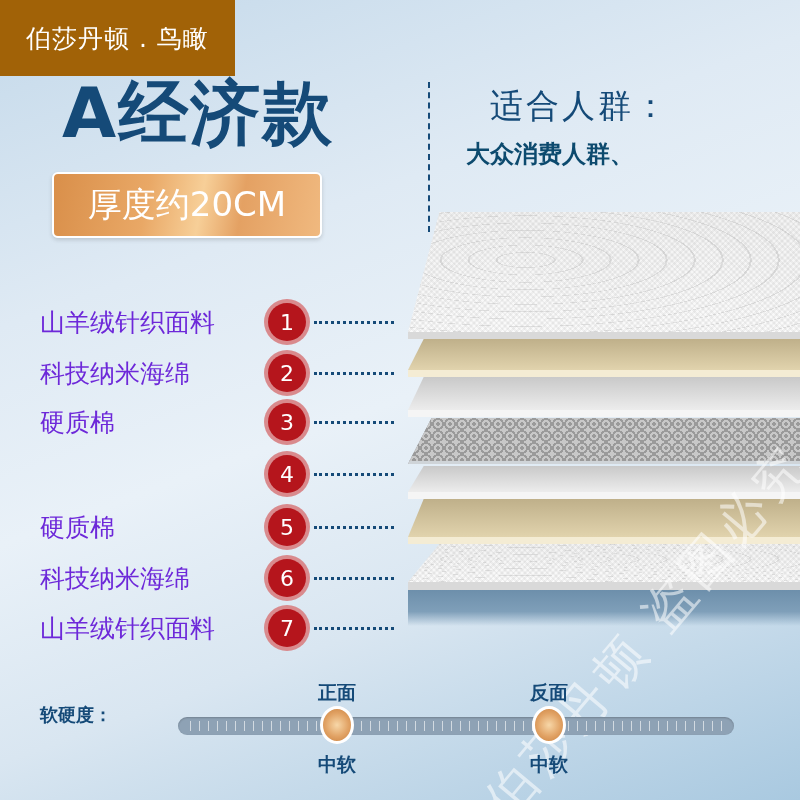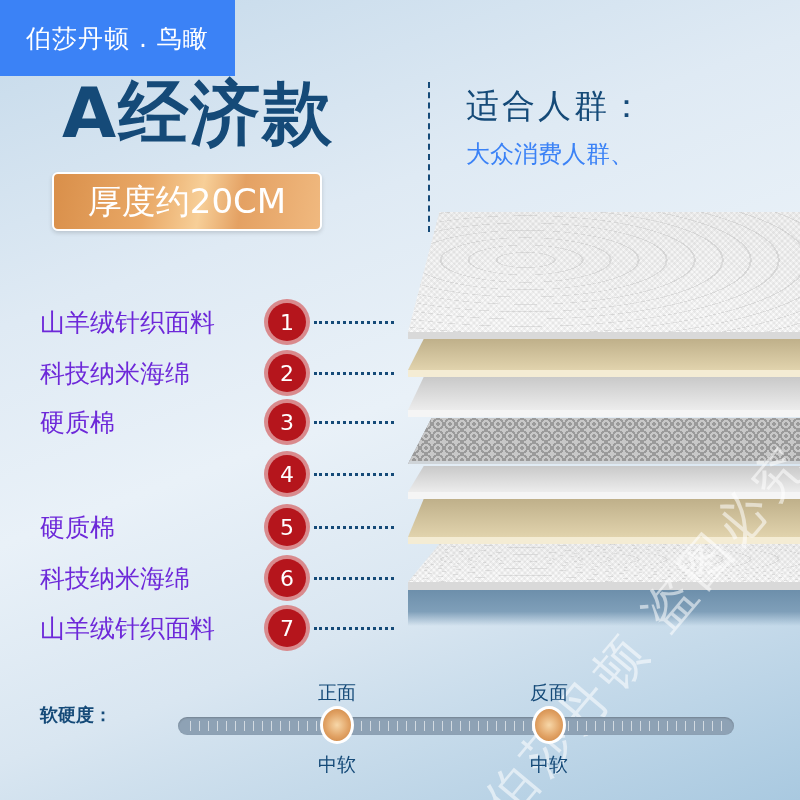--- a/index.html
+++ b/index.html
@@ -5,49 +5,49 @@
     * { margin: 0; padding: 0; box-sizing: border-box; }
     html, body { width: 800px; height: 800px; overflow: hidden; }
     body {
       position: relative;
       font-family: "DejaVu Sans", "Liberation Sans", sans-serif;
       background: linear-gradient(160deg, #c4d9ea 0%, #dfeaf4 30%, #e9f1f8 50%, #d9e6f1 70%, #a9c9e0 100%);
       color: #154a78;
     }
     .brand-tag {
       position: absolute; left: 0; top: 0; width: 235px; height: 76px;
-      background: #3b82f6;
+      background: #a16207;
       color: #ffffff; font-size: 25px;
       display: flex; align-items: center; padding-left: 26px;
       letter-spacing: 1px;
     }
     .main-title {
       position: absolute; left: 62px; top: 68px;
       font-size: 70px; font-weight: bold; color: #154a78;
       letter-spacing: 2px; line-height: 90px;
     }
     .thickness-badge {
-      position: absolute; left: 52px; top: 172px; width: 270px; height: 59px;
+      position: absolute; left: 52px; top: 172px; width: 270px; height: 66px;
       border-radius: 6px; border: 2px solid #ffffff;
       background: linear-gradient(100deg, #d98f4a 0%, #e9a866 35%, #f7cf98 55%, #e4a163 70%, #f0b97f 100%);
       color: #ffffff; font-size: 34px;
       display: flex; align-items: center; justify-content: center;
       box-shadow: 0 2px 4px rgba(0,0,0,0.15);
     }
     .divider-dashed {
       position: absolute; left: 428px; top: 82px; width: 0; height: 150px;
       border-left: 2px dashed #154a78;
     }
     .audience-title {
-      position: absolute; left: 466px; top: 84px;
+      position: absolute; left: 490px; top: 84px;
       font-size: 33px; color: #154a78; letter-spacing: 3px;
     }
     .audience-desc {
       position: absolute; left: 466px; top: 138px;
-      font-size: 24px; color: #3b82f6; font-weight: normal;
+      font-size: 24px; color: #0c4a6e; font-weight: bold;
     }
     .layers-list { position: absolute; left: 40px; top: 296px; }
     .layer-row {
       position: absolute; left: 0; height: 52px; width: 400px;
       display: flex; align-items: center;
     }
     .layer-label {
       position: absolute; left: 0; font-size: 25px; color: #6d28d9; white-space: nowrap;
     }
     .layer-num {
@@ -116,21 +116,21 @@
     .hardness-ticks {
       position: absolute; left: 12px; right: 12px; top: 4px; height: 10px;
       background: repeating-linear-gradient(90deg, rgba(255,255,255,0.6) 0 1px, transparent 1px 9px);
     }
     .knob {
       position: absolute; top: 706px; width: 34px; height: 38px; border-radius: 50%;
       border: 3px solid #ffffff;
       background: radial-gradient(circle at 50% 50%, #f7d7a8 0%, #e1a264 55%, #c9803e 100%);
     }
     .knob-top-label, .knob-bottom-label {
-      position: absolute; font-size: 19px; color: #154a78; font-weight: normal; width: 60px; text-align: center;
+      position: absolute; font-size: 19px; color: #154a78; font-weight: bold; width: 60px; text-align: center;
     }
   </style>
 </head>
 <body>
 
 <div class="brand-tag">伯莎丹顿 . 鸟瞰</div>
 
 <div class="main-title">A经济款</div>
 
 <div class="thickness-badge">厚度约20CM</div>

